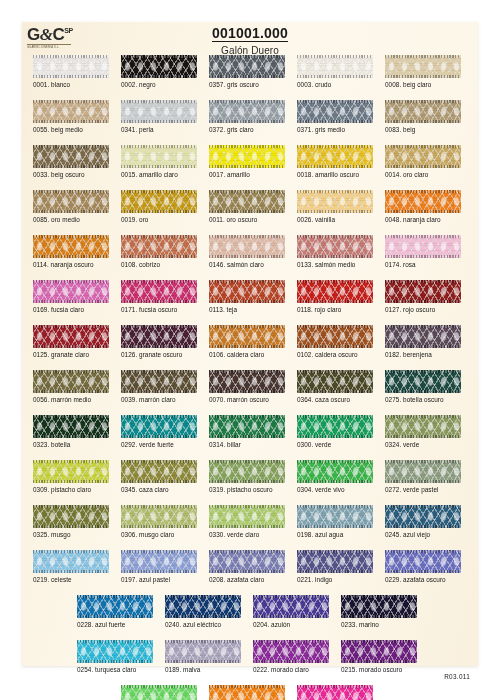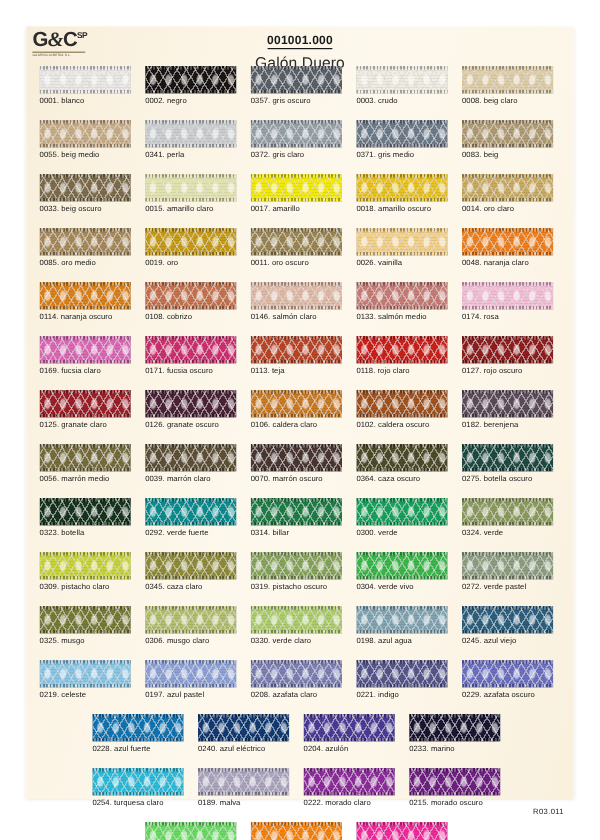--- a/index.html
+++ b/index.html
@@ -25,25 +25,25 @@
   #logo .mark .sup{font-size:7px;vertical-align:super;}
   #logo .sub{
     font-size:2.6px;letter-spacing:.25px;color:#5a4a32;margin-top:1px;
     white-space:nowrap;
   }
   #logo .rule{width:44px;height:1px;background:#8a7a55;margin-top:1px;}
   #title{
     position:absolute;left:0;right:0;top:2px;text-align:center;
   }
   #title .code{
-    font-size:10px;font-weight:bold;color:#1a1a1a;letter-spacing:.2px;
+    font-size:14px;font-weight:bold;color:#1a1a1a;letter-spacing:.2px;
     border-bottom:1px solid #1a1a1a;display:inline-block;padding-bottom:0px;
   }
   #title .name{
-    font-size:13px;color:#2a2a2a;margin-top:3px;letter-spacing:.1px;
+    font-size:10px;color:#2a2a2a;margin-top:3px;letter-spacing:.1px;
   }
   
   #grid{position:absolute;left:0;top:33px;right:0;}
   .row{position:relative;height:45px;}
   .cell{position:absolute;top:0;width:76px;}
   .sw{
     position:relative;width:76px;height:23px;overflow:hidden;
     background:#ccc;
   }
   

